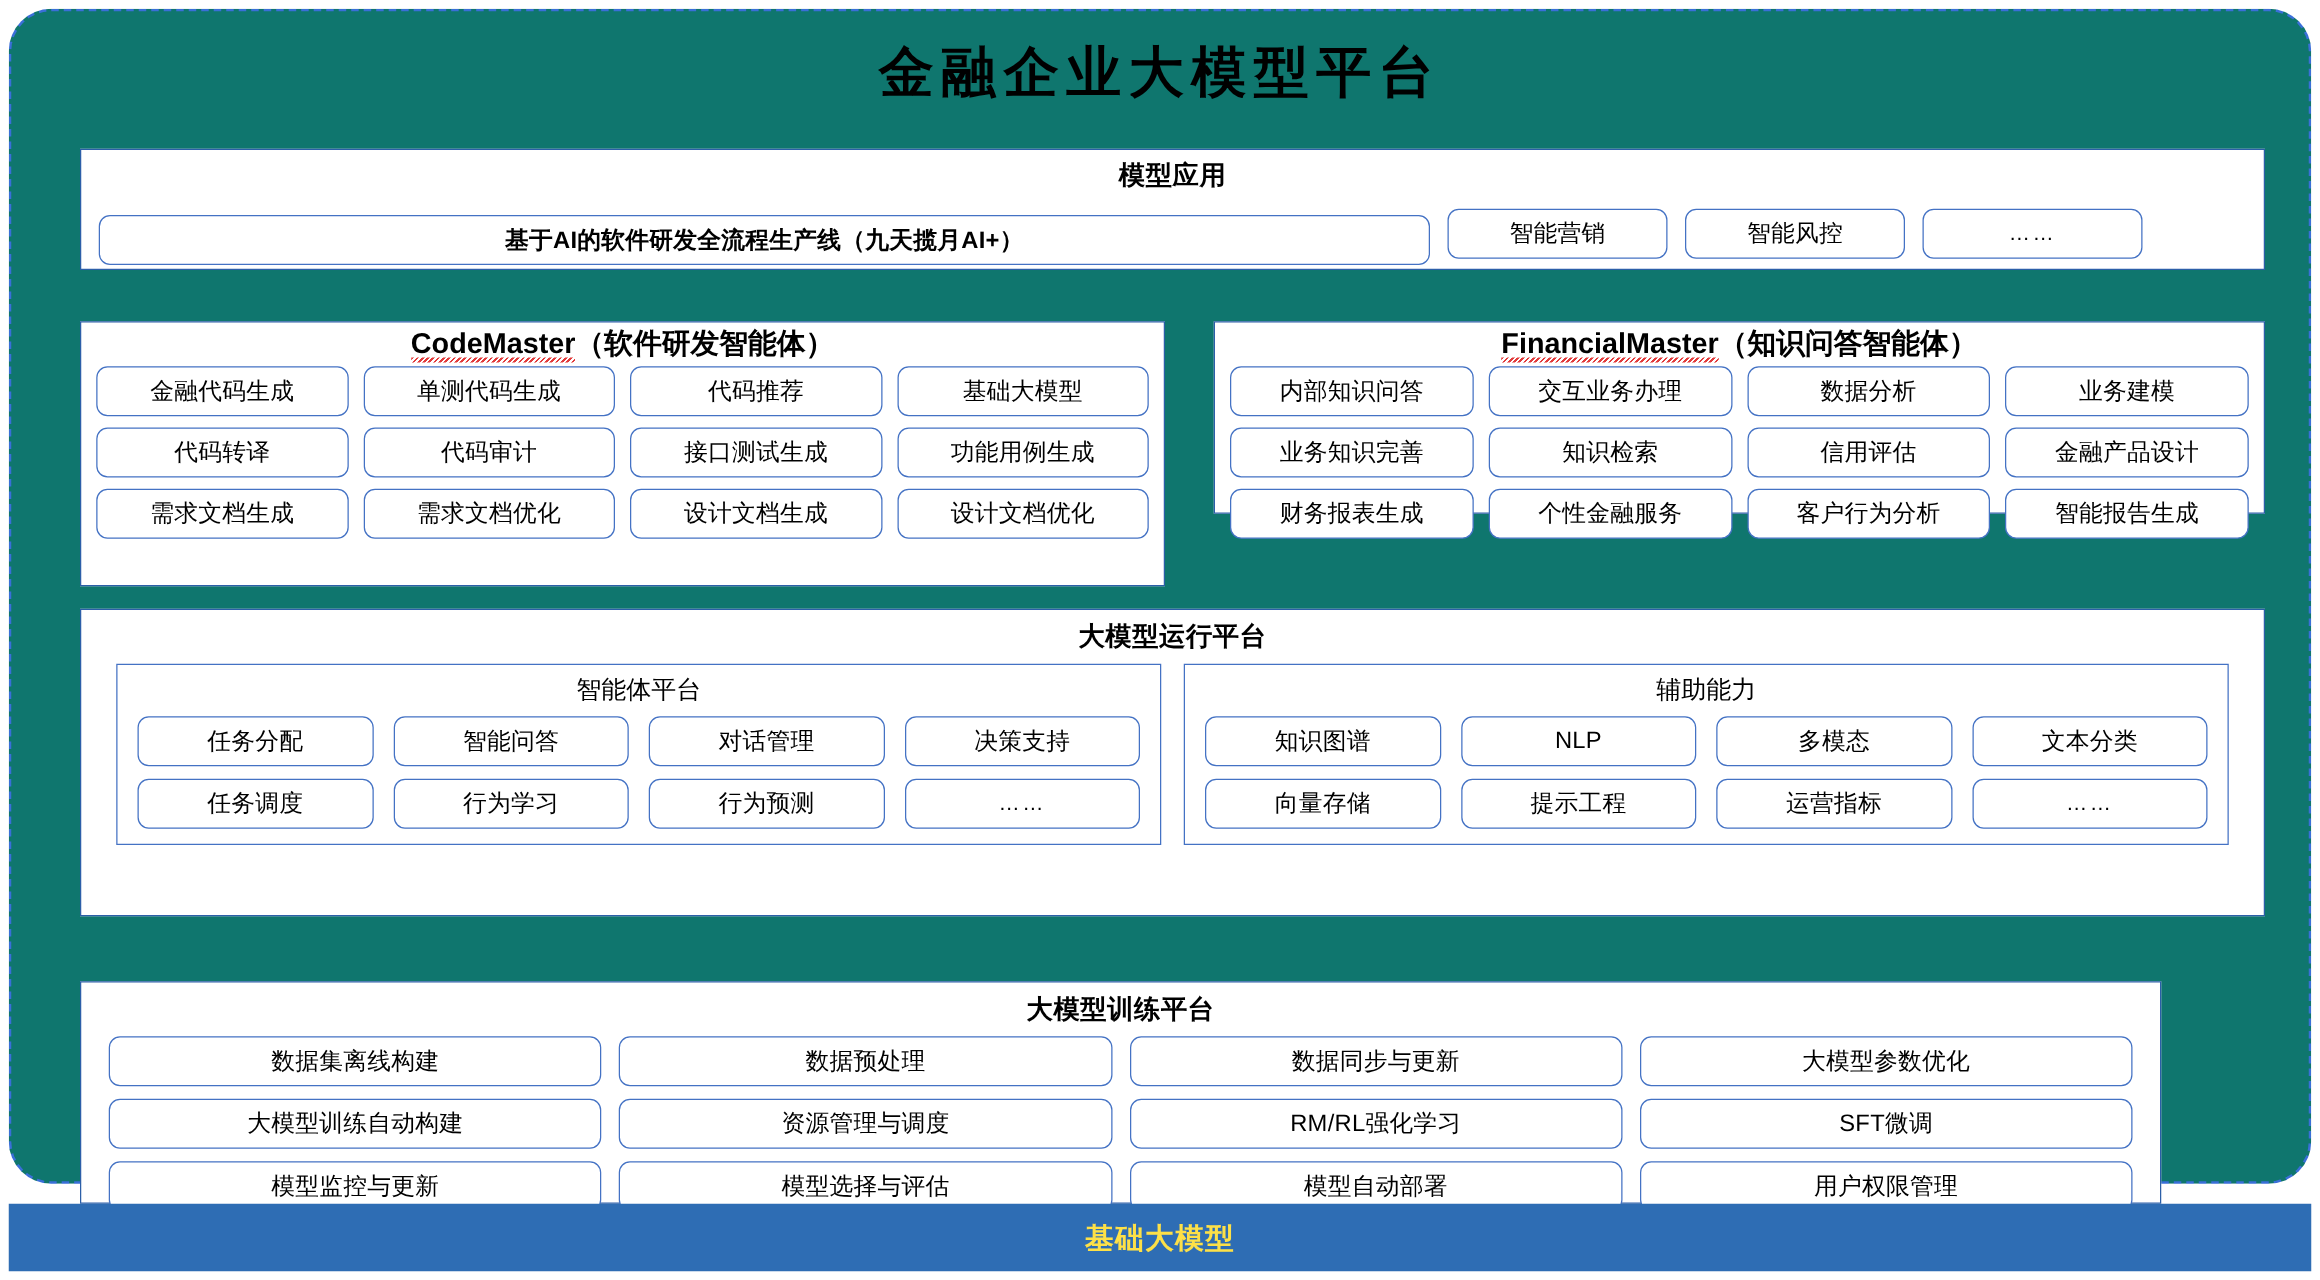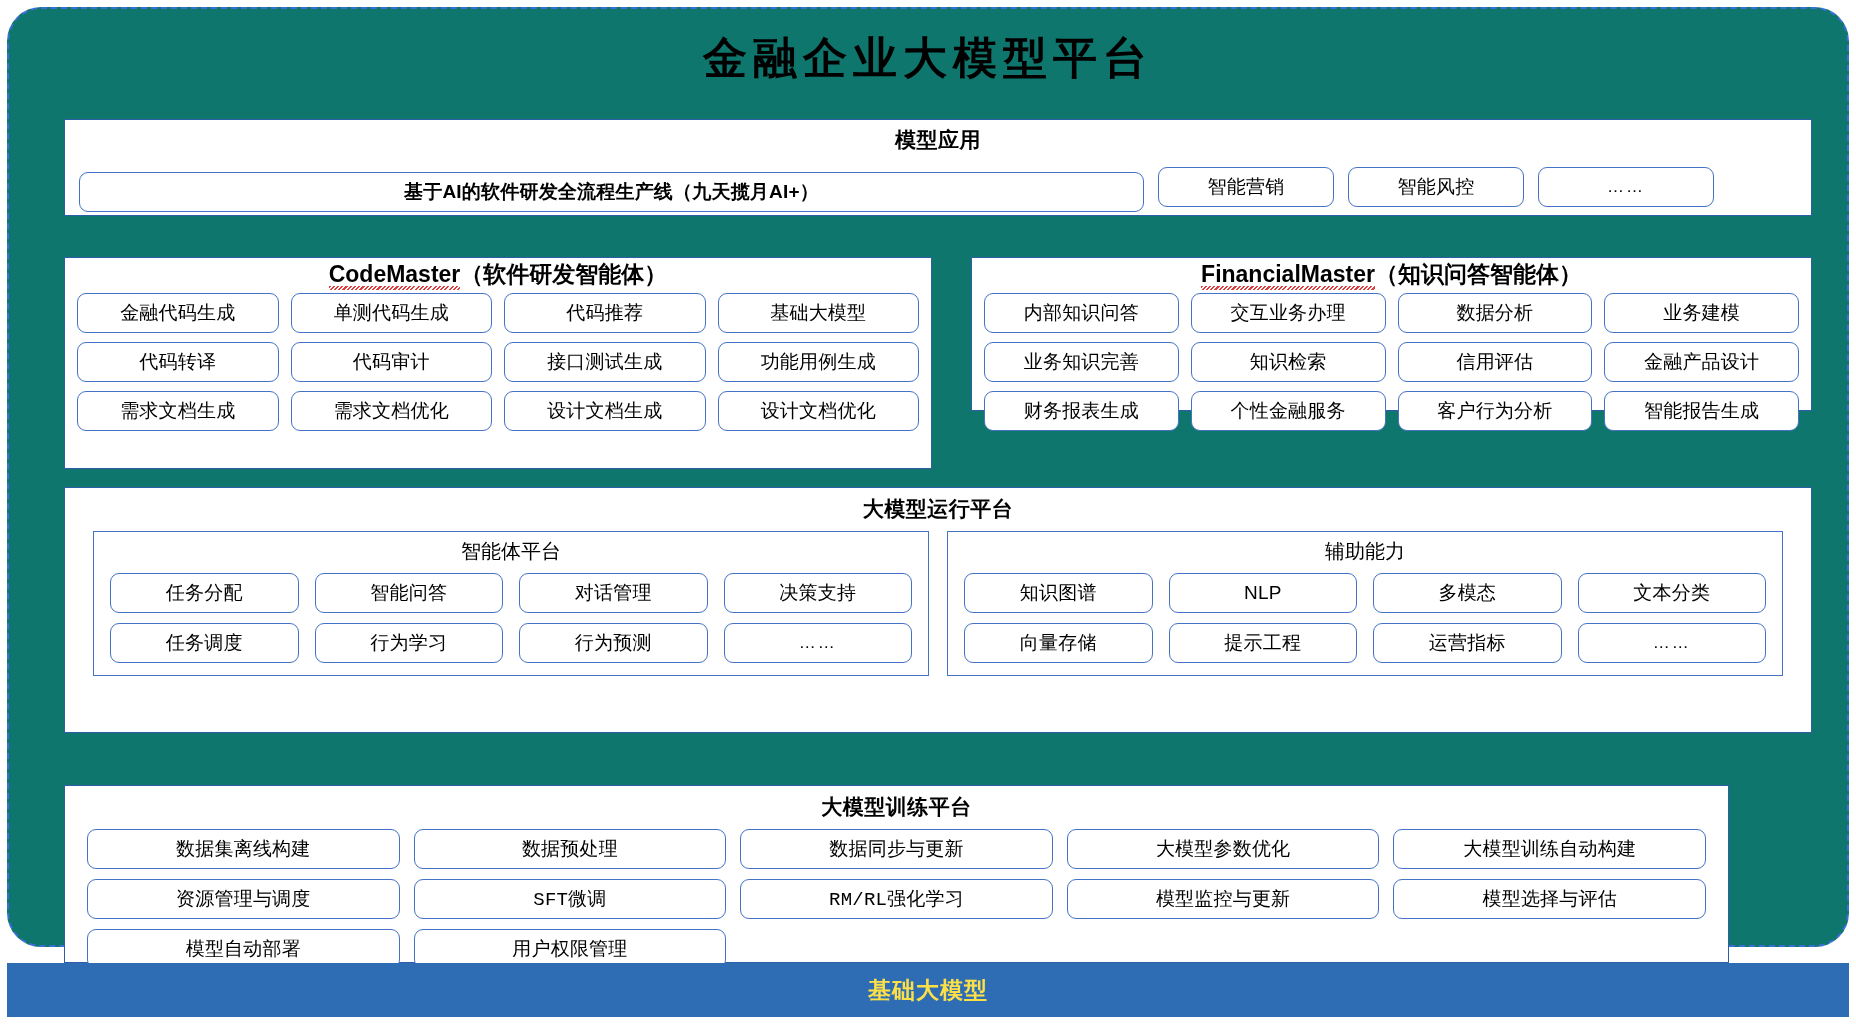--- a/index.html
+++ b/index.html
@@ -134,24 +134,23 @@
     display: grid;
     grid-template-columns: repeat(4, 1fr);
     gap: 10px 16px;
   }
 
   
   #sec-train { left: 55px; top: 740px; width: 1665px; height: 178px; margin-top: 36px; }
   #sec-train > .section-title { margin-top: 7px; }
   .train-grid {
     display: grid;
-    grid-template-columns: repeat(5, 1fr);
+    grid-template-columns: repeat(4, 1fr);
     gap: 10px 14px;
     padding: 8px 22px 0 22px;
-    font-family: Liberation Mono, monospace;
   }
 
   
   .footer-bar {
     position: absolute;
     left: 7px;
     top: 963px;
     width: 1842px;
     height: 54px;
     background: #2e6db4;
@@ -254,22 +253,22 @@
 
   <div class="section" id="sec-train">
     <div class="section-title">大模型训练平台</div>
     <div class="train-grid">
       <div class="pill">数据集离线构建</div>
       <div class="pill">数据预处理</div>
       <div class="pill">数据同步与更新</div>
       <div class="pill">大模型参数优化</div>
       <div class="pill">大模型训练自动构建</div>
       <div class="pill">资源管理与调度</div>
+      <div class="pill">RM/RL强化学习</div>
       <div class="pill">SFT微调</div>
-      <div class="pill">RM/RL强化学习</div>
       <div class="pill">模型监控与更新</div>
       <div class="pill">模型选择与评估</div>
       <div class="pill">模型自动部署</div>
       <div class="pill">用户权限管理</div>
     </div>
   </div>
 
 </div>
 
 <div class="footer-bar">

